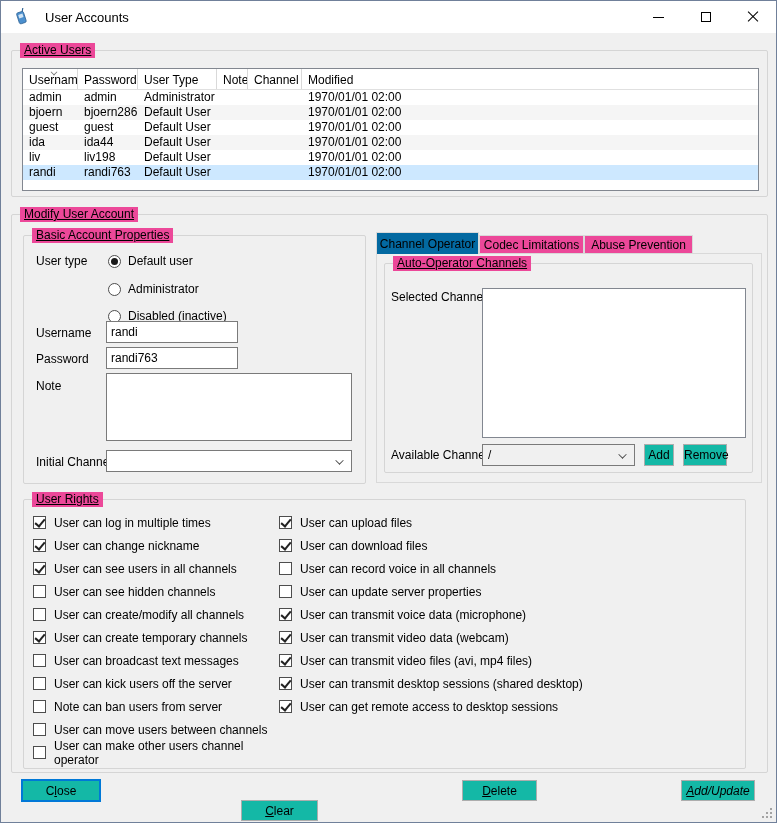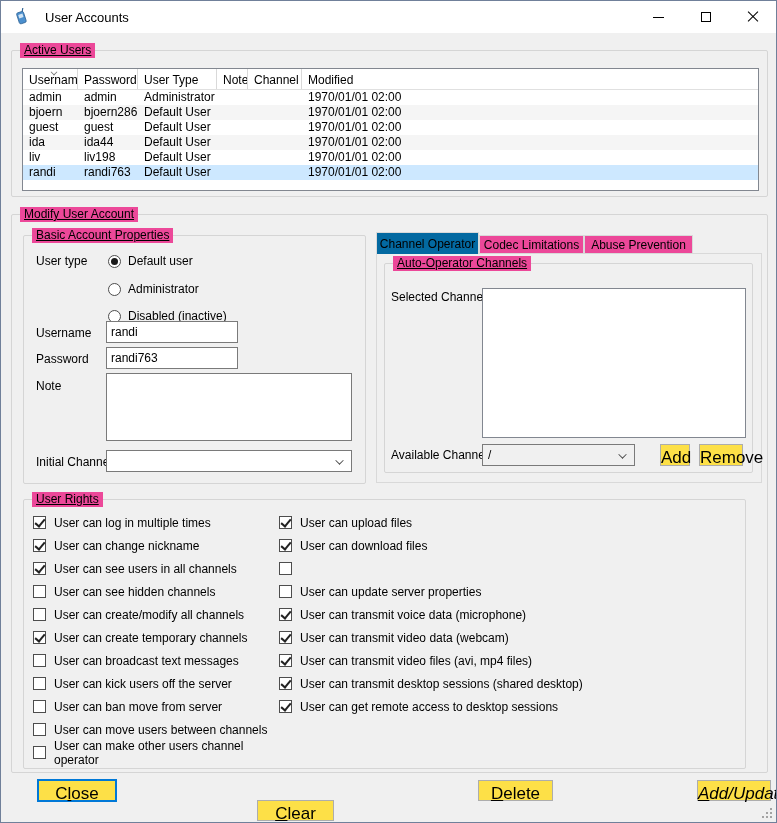--- a/index.html
+++ b/index.html
@@ -62,22 +62,22 @@
                border-right: 2px solid #222; border-bottom: 2px solid #222; transform: rotate(40deg); display: none; }
   .cb.on::after { display: block; }
 
   
   .tab { position: absolute; top: 234px; height: 19px; background: #ec4899; border: 1px solid #d9d9d9;
          text-align: center; padding-top: 2px; white-space: nowrap; }
   .tab.active { top: 231px; height: 22px; background: #0369a1; border-bottom: none; padding-top: 4px; z-index: 3; }
   .tabpane { position: absolute; left: 375px; top: 252px; width: 386px; height: 230px; border: 1px solid #d9d9d9; }
 
   
-  .btn { position: absolute; height: 21px; background: #fde047; border: 1px solid #adadad;
-         text-align: center; padding-top: 3px; font-size: 17px; margin-left: 16px; }
+  .btn { position: absolute; height: 21px; background: #14b8a6; border: 1px solid #adadad;
+         text-align: center; padding-top: 3px; font-size: 12px; }
   .btn .u { text-decoration: underline; }
   .btn.default { height: 23px; border: 2px solid #0078d7; padding-top: 3px; }
 
   
   .grip { position: absolute; right: 4px; bottom: 4px; width: 12px; height: 12px; }
   .grip i { position: absolute; width: 2px; height: 2px; background: #a3a3a3; }
 </style>
 </head>
 <body>
 
@@ -261,21 +261,21 @@
     <div class="cb-row">
         <span class="cb"></span>
         <span>User can broadcast text messages</span>
       </div>
     <div class="cb-row">
         <span class="cb"></span>
         <span>User can kick users off the server</span>
       </div>
     <div class="cb-row">
         <span class="cb"></span>
-        <span>User can ban move from server</span>
+        <span>Note can ban users from server</span>
       </div>
     <div class="cb-row">
         <span class="cb"></span>
         <span>User can move users between channels</span>
       </div>
     <div class="cb-row">
         <span class="cb"></span>
         <span>User can make other users channel operator</span>
       </div>
   </div>
@@ -284,20 +284,21 @@
     <div class="cb-row">
         <span class="cb on"></span>
         <span>User can upload files</span>
       </div>
     <div class="cb-row">
         <span class="cb on"></span>
         <span>User can download files</span>
       </div>
     <div class="cb-row">
         <span class="cb"></span>
+        <span>User can record voice in all channels</span>
       </div>
     <div class="cb-row">
         <span class="cb"></span>
         <span>User can update server properties</span>
       </div>
     <div class="cb-row">
         <span class="cb on"></span>
         <span>User can transmit voice data (microphone)</span>
       </div>
     <div class="cb-row">

